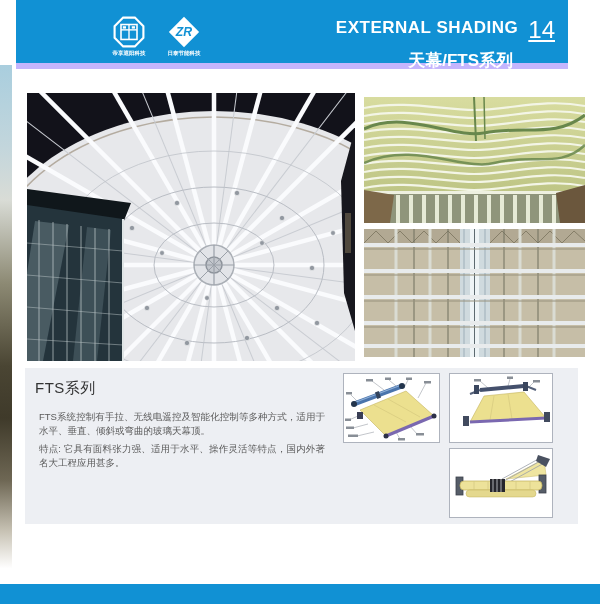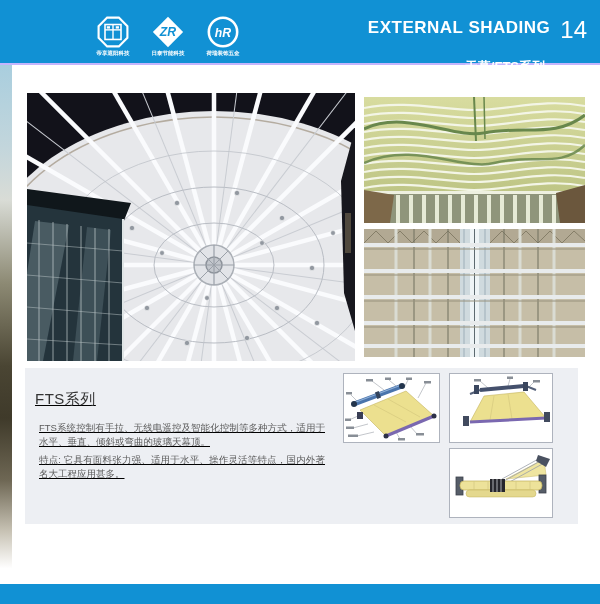--- a/index.html
+++ b/index.html
@@ -1,46 +1,46 @@
 <!DOCTYPE html>
 <html><head>
 <meta charset="utf-8">
 <style>
   html,body{margin:0;padding:0;background:#fff;}
   .page{position:relative;width:600px;height:604px;background:#fff;overflow:hidden;
         font-family:"Liberation Sans","DejaVu Sans",sans-serif;}
 
   
-  .topbar{position:absolute;left:0;top:0;width:600px;height:63px;background:#1191d4;
-          border-bottom:2px solid #c4b5fd;box-sizing:content-box;}
+  .topbar{position:absolute;left:16px;top:0;width:552px;height:63px;background:#1191d4;
+          border-bottom:6px solid #c4b5fd;box-sizing:content-box;}
   .logos{position:absolute;left:92px;top:16px;display:flex;gap:13px;}
   .logo{width:42px;text-align:center;}
   .logo svg{display:block;margin:0 auto;}
   .logo-cap{font-size:6px;line-height:7px;color:#ffffff;white-space:nowrap;margin-top:2px;
             transform:scale(.92);transform-origin:center top;font-weight:bold;}
   .head-right{position:absolute;top:17px;right:13px;text-align:right;color:#fff;}
   .hrow{display:flex;align-items:flex-start;justify-content:flex-end;}
   .htitle{font-size:17px;font-weight:bold;letter-spacing:.5px;line-height:22px;padding-left:18px;}
-  .hpage{font-size:24px;line-height:25px;margin-left:10px;font-weight:normal;}
-  .hsub{font-size:13px;font-weight:bold;margin-top:16px;margin-right:42px;}
+  .hpage{font-size:24px;line-height:25px;margin-left:10px;font-weight:normal;text-decoration:underline;}
+  .hsub{font-size:17px;font-weight:bold;margin-top:7px;margin-right:42px;}
 
   
   .left-strip{position:absolute;left:0;top:65px;width:12px;height:519px;
       background:linear-gradient(#a9cede 0%,#c3d6dc 16%,#d9dcd6 26%,#8d8a74 42%,
                  #4a4533 58%,#3f3a2a 68%,#6e6754 80%,#c9c4b6 90%,#ffffff 97%);}
 
   
   .photo{position:absolute;display:block;}
   #photo-dome{left:27px;top:93px;}
   #photo-vault{left:364px;top:97px;}
   #photo-flat{left:364px;top:229px;}
 
   
   .panel{position:absolute;left:25px;top:368px;width:553px;height:156px;background:#edeff3;}
-  .textblock{position:absolute;left:10px;top:22px;width:294px;text-decoration:underline;}
+  .textblock{position:absolute;left:10px;top:11px;width:294px;}
   .sec-title{font-size:15px;color:#333;margin:0 0 12px 0;font-weight:normal;letter-spacing:.5px;}
   .bodytext p{font-size:9.5px;color:#5a5a5a;line-height:14px;margin:4px;text-align:justify;}
 
   .diagbox{position:absolute;background:#fff;border:1px solid #aeb3bd;box-sizing:border-box;}
   #diag1{left:343px;top:373px;width:97px;height:70px;}
   #diag2{left:449px;top:373px;width:104px;height:70px;}
   #diag3{left:449px;top:448px;width:104px;height:70px;}
   .diagbox svg{display:block;}
 
   
@@ -67,27 +67,20 @@
       </div>
 
       <div class="logo">
         <svg width="32" height="32" viewBox="0 0 30 30">
           <polygon points="15,0.8 29.2,15 15,29.2 0.8,15" fill="#fff"></polygon>
           <text x="15" y="19.2" text-anchor="middle" font-size="11.5" font-weight="bold" font-style="italic" fill="#1191d4">ZR</text>
         </svg>
         <div class="logo-cap">日泰节能科技</div>
       </div>
 
-      <div class="logo">
-        <svg width="32" height="32" viewBox="0 0 30 30">
-          <circle cx="15" cy="15" r="13.3" fill="none" stroke="#fff" stroke-width="2.4"></circle>
-          <text x="15" y="19.4" text-anchor="middle" font-size="11.5" font-weight="bold" font-style="italic" fill="#fff">hR</text>
-        </svg>
-        <div class="logo-cap">荷瑞装饰五金</div>
-      </div>
 
     </div>
 
     <div class="head-right">
       <div class="hrow">
         <span class="htitle">EXTERNAL SHADING</span>
         <span class="hpage">14</span>
       </div>
       <div class="hsub">天幕/FTS系列</div>
     </div>

